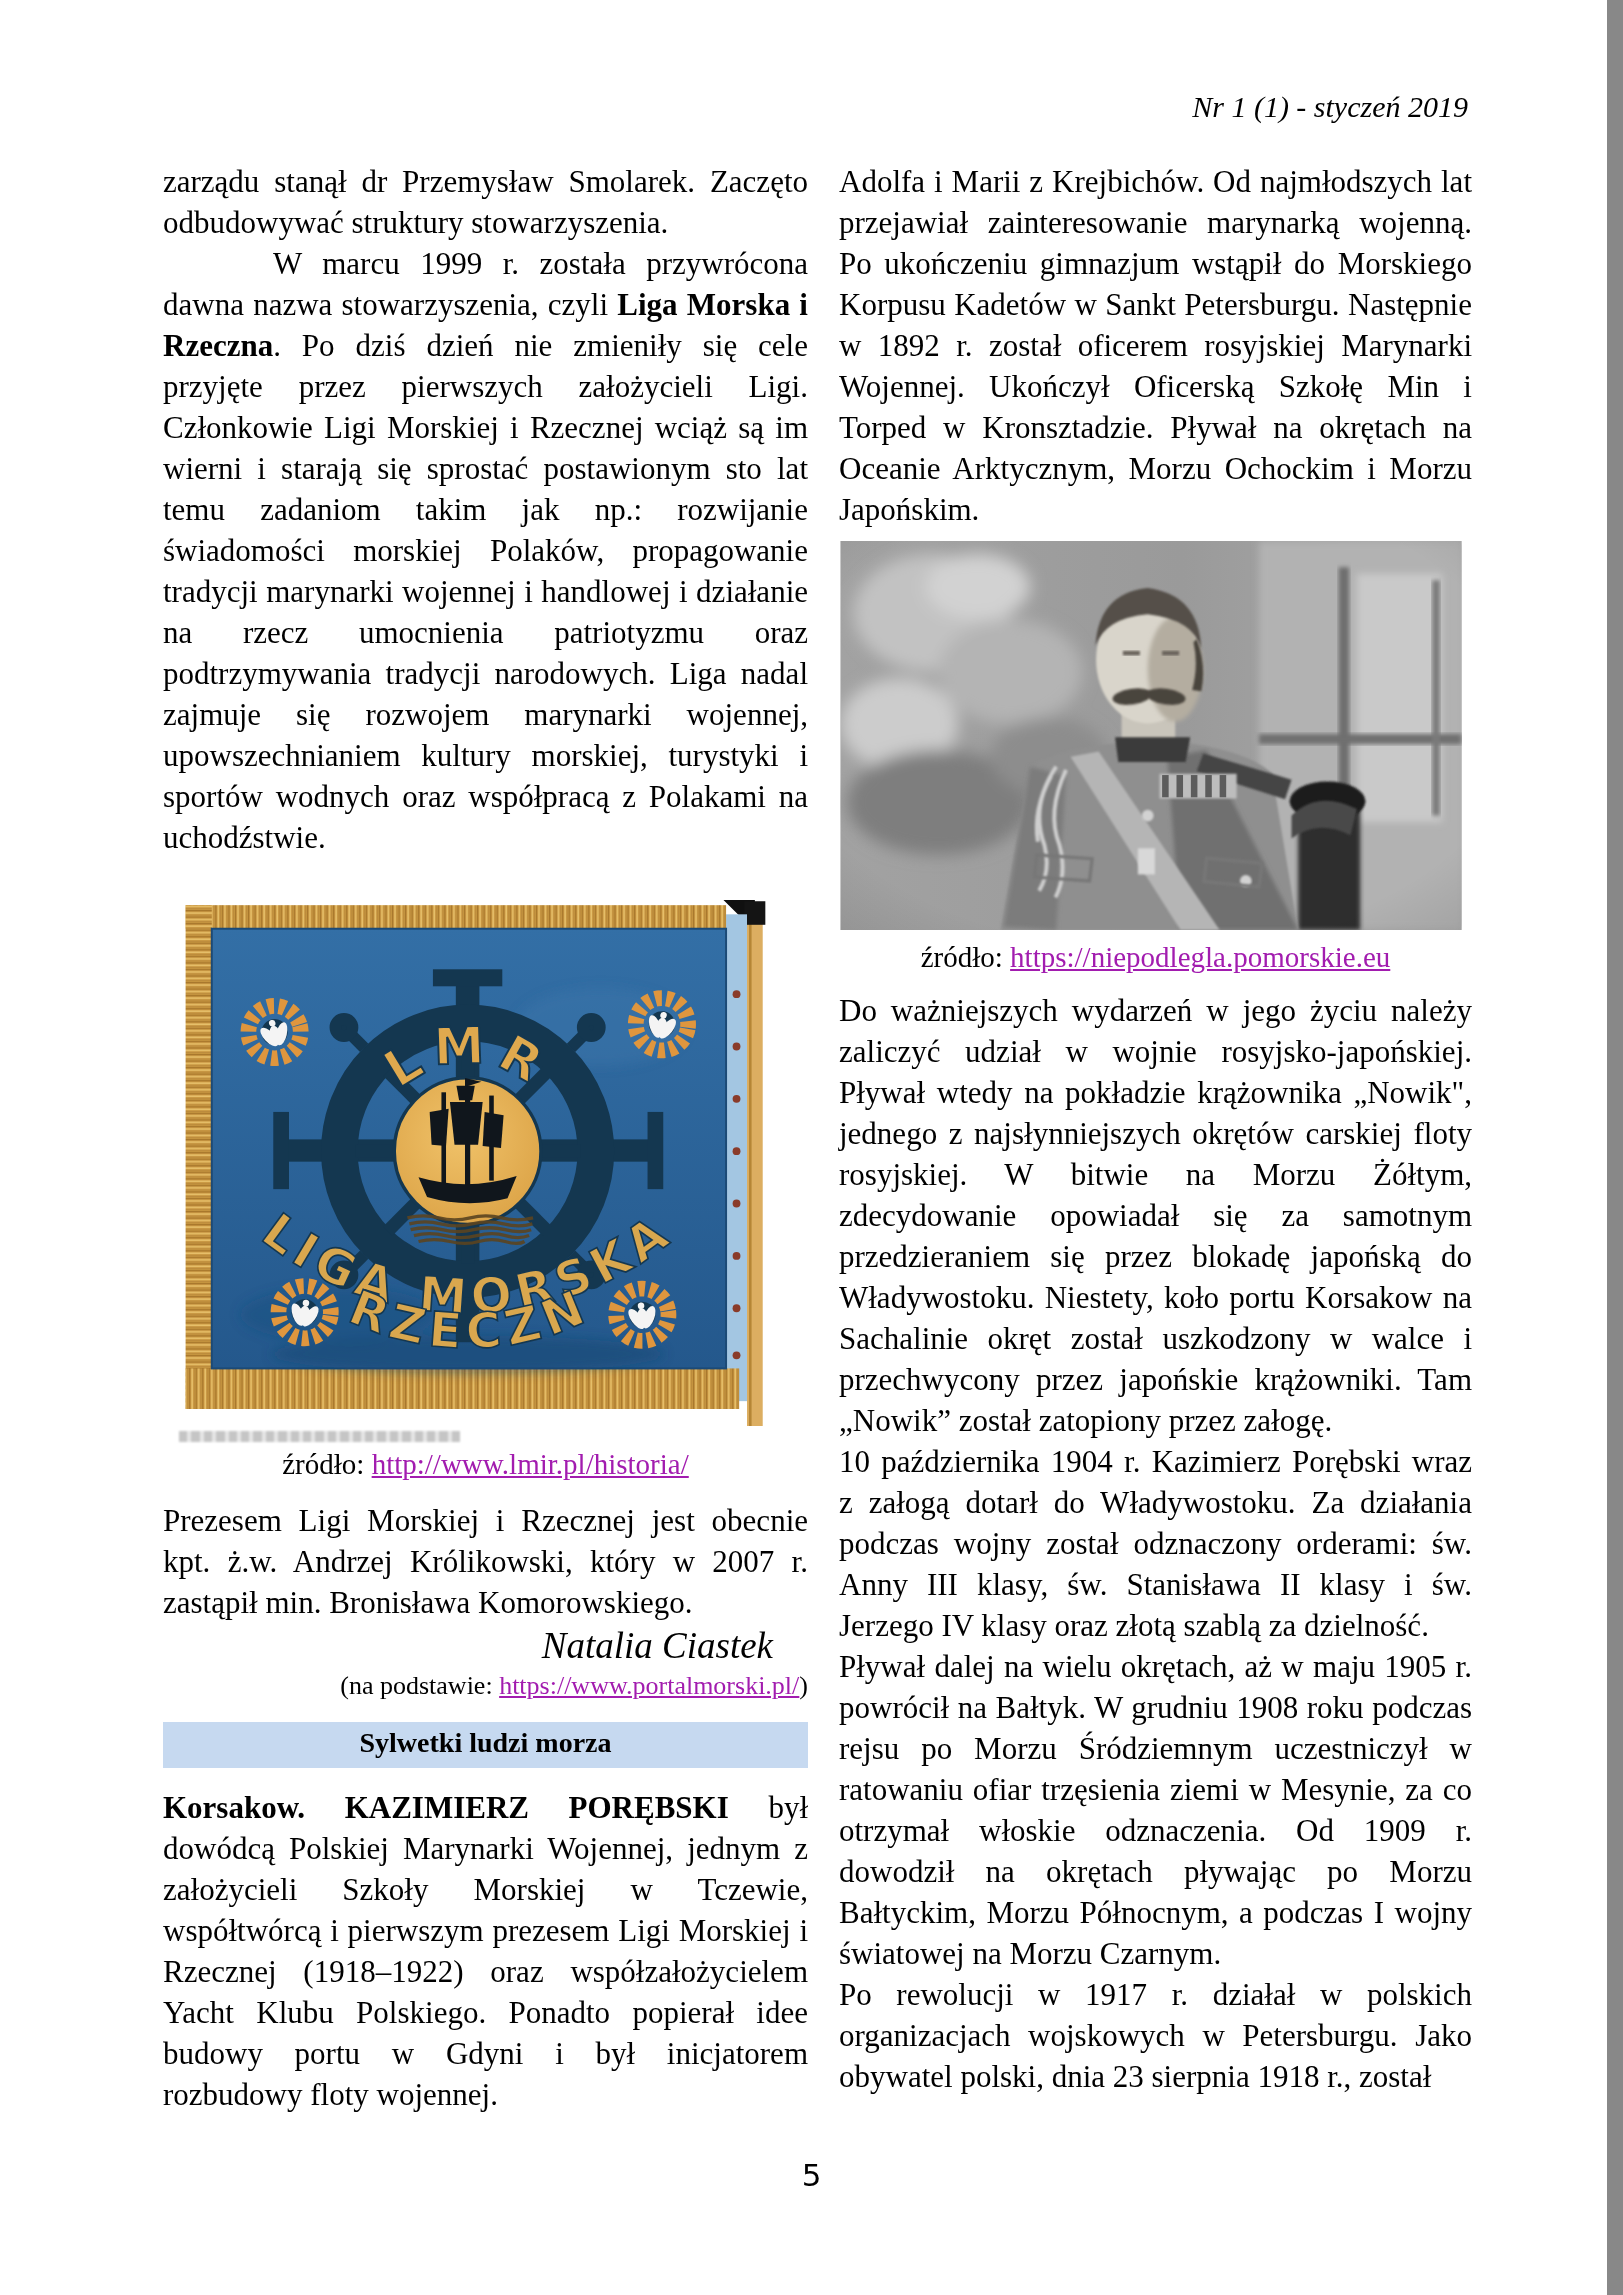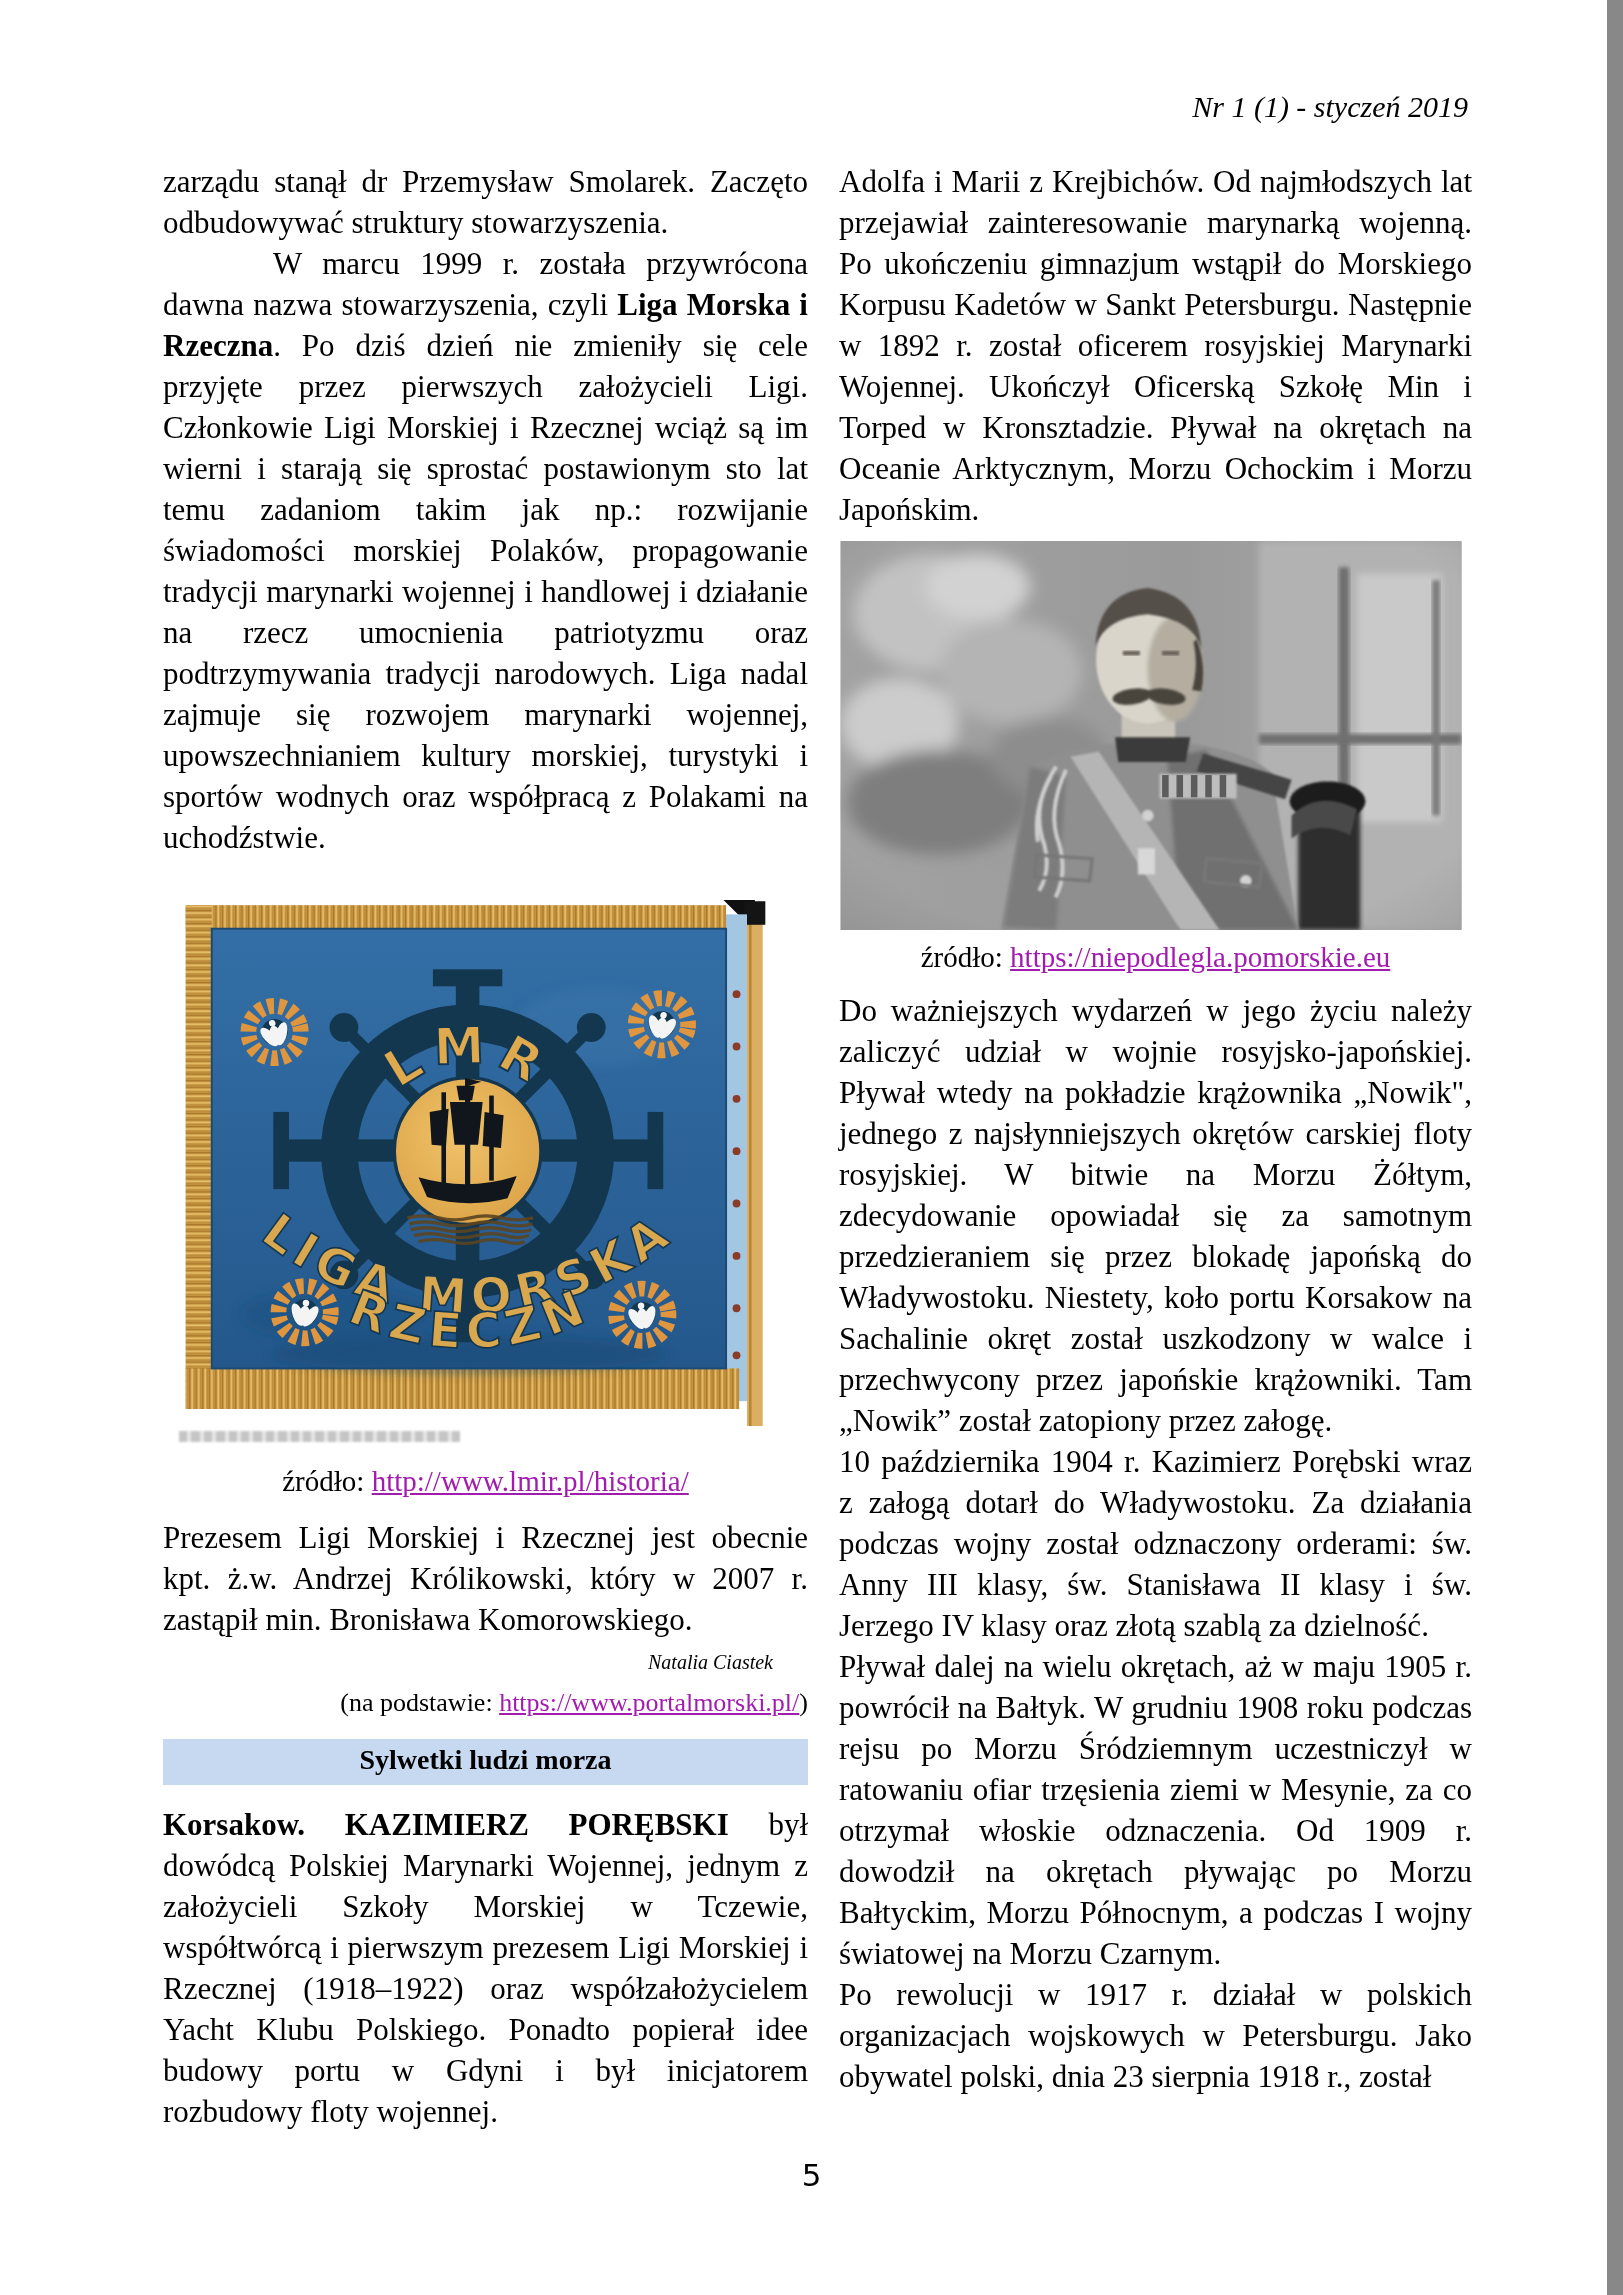--- a/index.html
+++ b/index.html
@@ -17,25 +17,25 @@
   .col p{margin:0;}
   p.indent{text-indent:110px;}
   .figure{margin:0;}
   .flag-fig{margin:38px 0 0 11.8px;width:597px;}
   .flag-fig svg{display:block;}
   .smudge{
     width:281px;height:10.5px;margin:5.2px 0 0 3.9px;opacity:.5;filter:blur(1px);
     background:repeating-linear-gradient(90deg,#8d8d8d 0 8.5px,#cfcfcf 8.5px 12.4px);
   }
   .caption{
-    text-align:center;font-size:29px;line-height:1.2;margin-top:22px;
+    text-align:center;font-size:29px;line-height:1.2;margin-top:5px;
   }
   .link{color:#a21caf;text-decoration:underline;cursor:pointer;}
   .after-flag{margin-top:18.3px !important;}
-  .byline{text-align:right;font-style:italic;font-size:20px;padding-right:35px;margin-top:2.6px !important;}
+  .byline{text-align:right;font-style:italic;font-size:37px;padding-right:35px;margin-top:2.6px !important;}
   .source-line{text-align:right;font-size:26px;line-height:39px;margin-top:0 !important;}
   .section-heading{
     background:#c6d9f0;text-align:center;font-weight:bold;font-size:28px;
     padding:5.9px 0 8.5px 0;margin:17px 0 19.6px 0;line-height:1.1;
   }
   .photo-fig{margin:10.5px 0 0 1.3px;width:622px;}
   .photo-fig svg{display:block;}
   .photo-caption{margin-top:10.5px;margin-bottom:15.7px;}
   .pnum{
     position:absolute;left:0;top:2157px;width:1623px;text-align:center;

